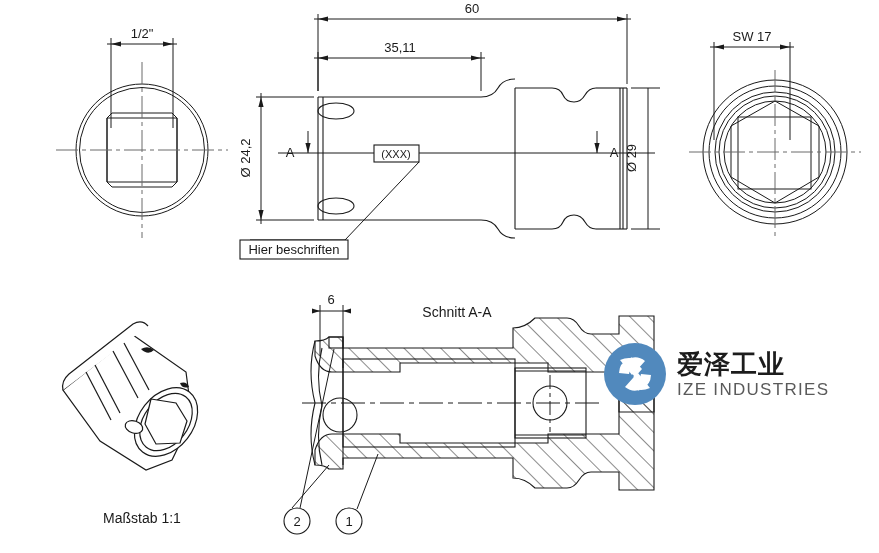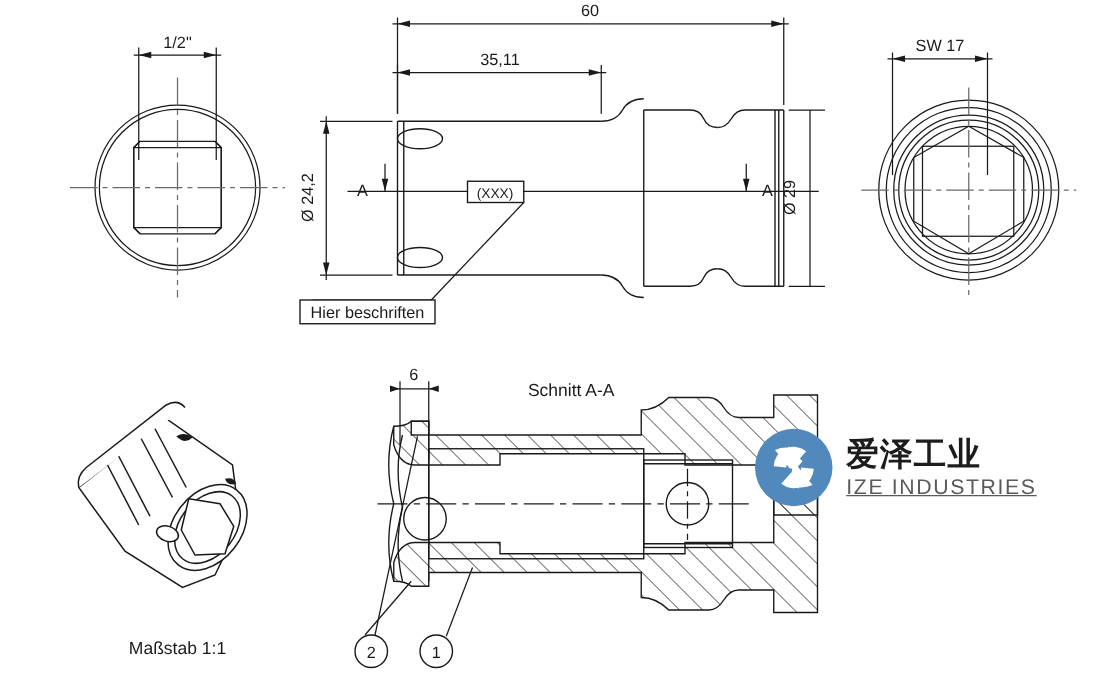--- a/index.html
+++ b/index.html
@@ -22,21 +22,21 @@
     background:#5189bd;position:relative;flex:0 0 auto;
   }
   #logo-mark svg{position:absolute;left:0;top:0;}
   #logo-text{margin-left:11px;line-height:1;}
   #logo-cn{
     font-size:26px;font-weight:bold;letter-spacing:1px;color:#1c1c1c;
     font-family:"DejaVu Sans","Liberation Sans",sans-serif;white-space:nowrap;
   }
   #logo-en{
     font-size:17px;letter-spacing:1.3px;color:#5a5a5a;margin-top:4px;
-    font-family:"Liberation Sans","DejaVu Sans",sans-serif;white-space:nowrap;text-decoration:underline;
+    font-family:"Liberation Sans","DejaVu Sans",sans-serif;white-space:nowrap;
   }
 </style>
 </head>
 <body>
 
 <div id="sheet">
 
   <svg class="dw">
     <g fill="none" stroke="#1a1a1a" stroke-width="1">
 

